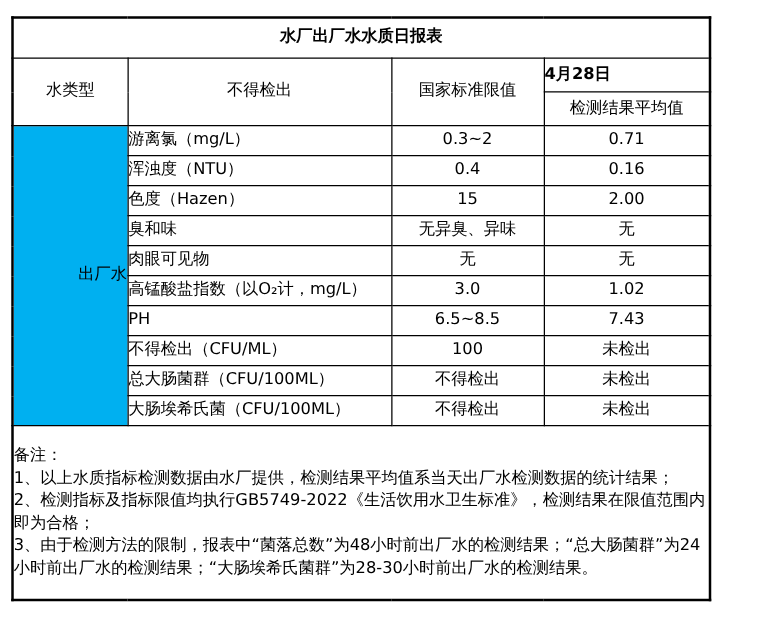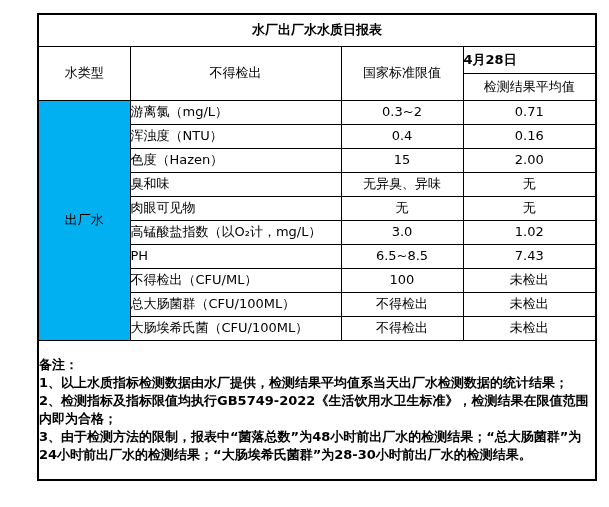--- a/index.html
+++ b/index.html
@@ -11,21 +11,21 @@
   }
   .canvas {
     position: relative;
     width: 609px;
     height: 507px;
     background: #ffffff;
     overflow: hidden;
   }
   table.report {
     position: absolute;
-    left: 37px;
+    left: 9px;
     top: 13px;
     width: 560px;
     border-collapse: collapse;
     table-layout: fixed;
     border: 2px solid #000000;
   }
   table.report td {
     border: 1px solid #000000;
     font-size: 13px;
     line-height: 1.15;
@@ -59,33 +59,32 @@
     height: 24px;
   }
   td.item-cell {
     text-align: left;
     padding-left: 3px;
   }
   td.center-cell {
     text-align: center;
   }
   td.water-type-cell {
-    text-align: center;
+    text-align: right;
     font-size: 13px;
   }
   td.notes-cell {
     height: 138px;
     vertical-align: top;
     padding: 16px 6px 0 3px;
     text-align: left;
   }
   .note-line {
     font-size: 13px;
     line-height: 18px;
-    font-weight: bold;
   }
 </style>
 </head>
 <body>
 
 <div class="canvas">
   <table class="report">
     <colgroup>
       <col style="width:92px">
       <col style="width:211px">

